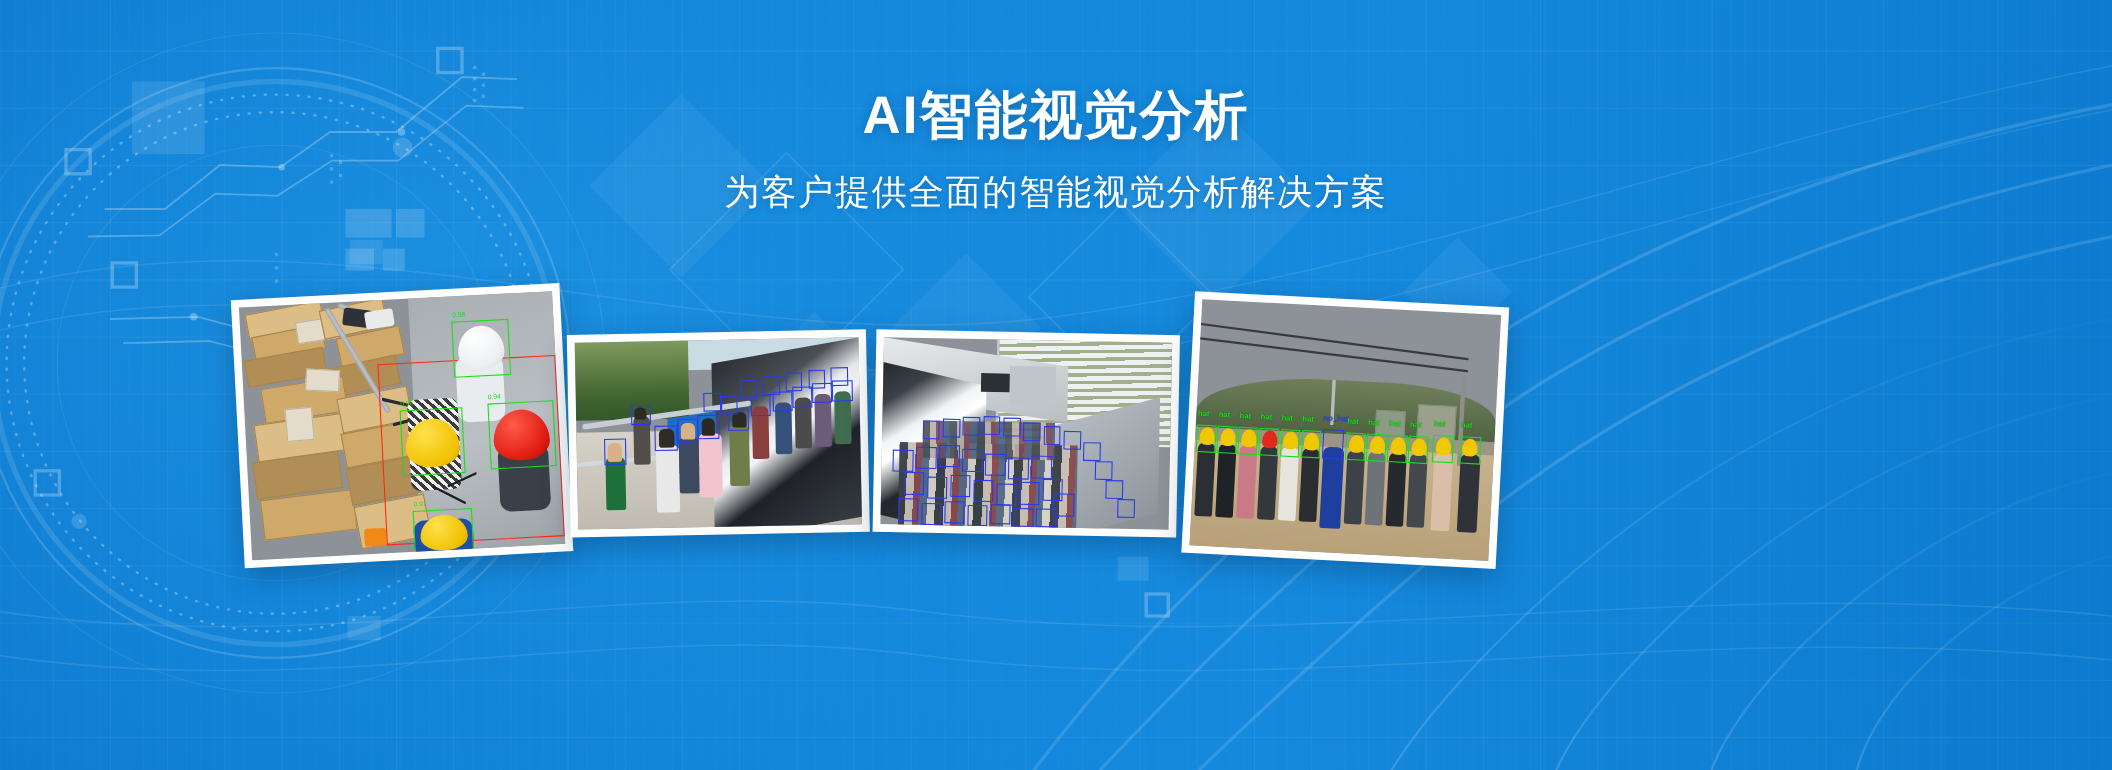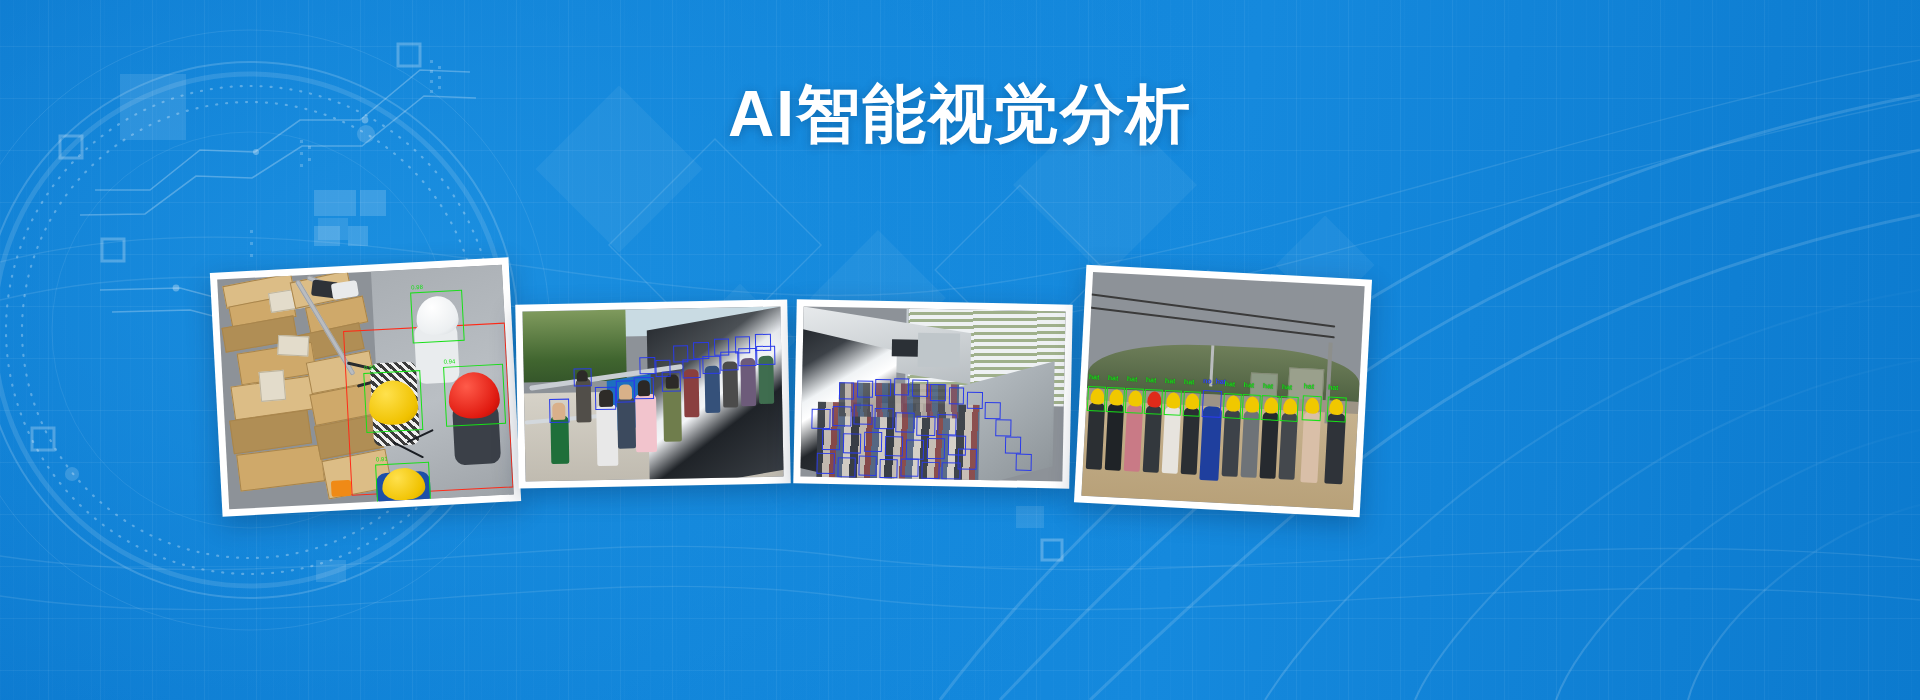--- a/index.html
+++ b/index.html
@@ -34,21 +34,21 @@
   }
 
   svg.deco{position:absolute;inset:0;width:1920px;height:700px;pointer-events:none;}
 
   
   .head-wrap{
     position:absolute;left:0;right:0;top:78px;text-align:center;z-index:6;
   }
   .title{
     margin:0;
-    font-size:64px;font-weight:bold;color:#ffffff;
+    font-size:48px;font-weight:bold;color:#ffffff;
     letter-spacing:2px;line-height:1.15;
     text-shadow:0 2px 10px rgba(0,40,80,.30);
   }
   .subtitle{
     margin:22px 0 0 0;
     font-size:32px;font-weight:normal;color:#ffffff;
     letter-spacing:1.5px;line-height:1.2;
     text-shadow:0 1px 6px rgba(0,40,80,.25);
   }
 
@@ -293,20 +293,21 @@
       <rect x="360" y="190" width="26" height="26"></rect>
       <rect x="314" y="226" width="26" height="20"></rect>
       <rect x="348" y="226" width="20" height="20"></rect>
       <circle cx="366" cy="134" r="9"></circle>
       <circle cx="72" cy="474" r="7"></circle>
     </g>
   </svg>
 
   <div class="head-wrap">
     <h1 class="title">AI智能视觉分析</h1>
+    <p class="subtitle">为客户提供全面的智能视觉分析解决方案</p>
   </div>
 
   <div class="strip">
 
     <div class="photo" id="photo-1">
       <div class="canvas sc1">
         <div class="floor"></div>
 
         <div class="box lt" style="left:2%;top:1%;width:24%;height:9%;transform:rotate(-8deg);"></div>
         <div class="box" style="left:4%;top:10%;width:22%;height:9%;transform:rotate(-8deg);"></div>

